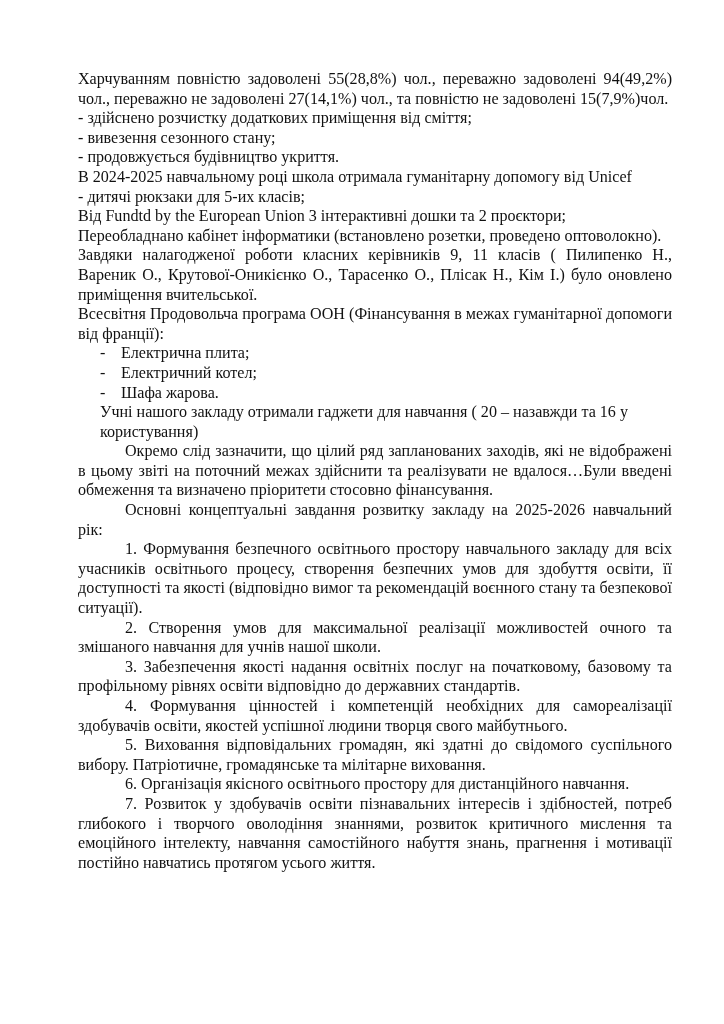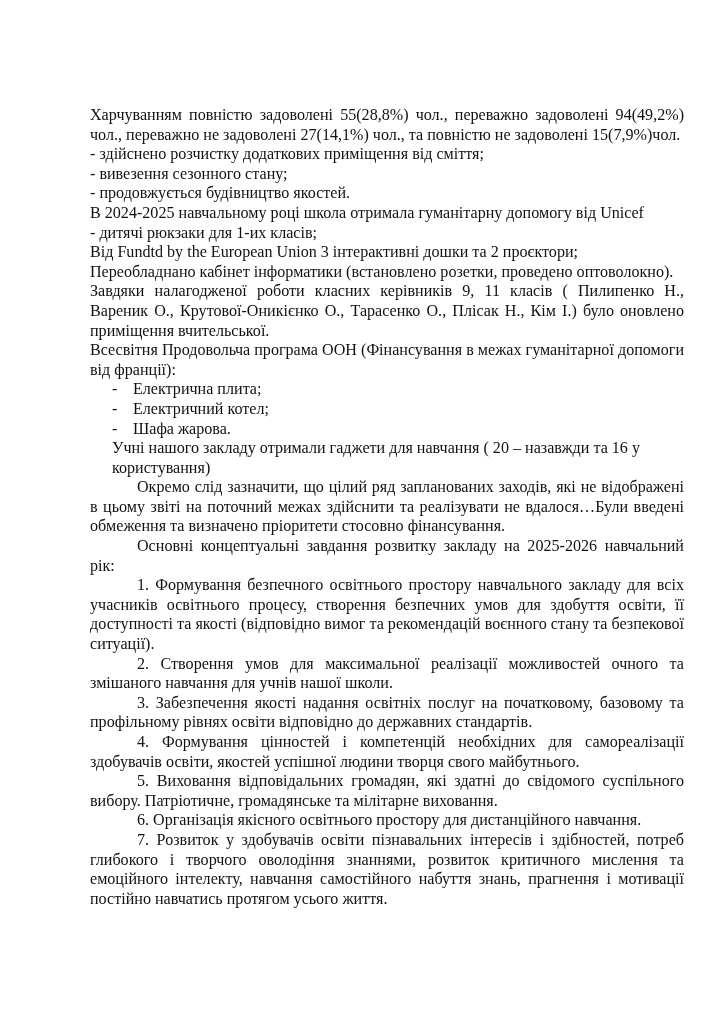--- a/index.html
+++ b/index.html
@@ -1,48 +1,47 @@
 <!DOCTYPE html>
 <html><head>
   <meta charset="utf-8">
   <style>
     html, body { margin: 0; padding: 0; background: #ffffff; }
     body { width: 724px; height: 1024px; position: relative; overflow: hidden; }
     .page {
       position: absolute;
-      left: 90px;
+      left: 78px;
       top: 69px;
       width: 594px;
       font-family: "Liberation Serif", serif;
       font-size: 16.1px;
       line-height: 19.6px;
       color: #111111;
-      margin-top: 36px;
     }
     .p { margin: 0; text-align: justify; }
     .p.left { text-align: left; }
     .indent { text-indent: 47px; }
     .bold { font-weight: normal; }
     .dash-list { margin: 0; padding: 0; list-style: none; }
     .dash-list li { position: relative; padding-left: 43px; }
     .dash-list li .dash { position: absolute; left: 22px; }
     .block-indent { padding-left: 22px; }
   </style>
 </head>
 <body>
 
 <div class="page">
   <p class="p">Харчуванням повністю задоволені 55(28,8%) чол., переважно задоволені 94(49,2%) чол., переважно не задоволені 27(14,1%) чол., та повністю не задоволені 15(7,9%)чол.</p>
 
   <p class="p left">- здійснено розчистку додаткових приміщення від сміття;</p>
   <p class="p left">- вивезення сезонного стану;</p>
-  <p class="p left">-  продовжується будівництво якостей.</p>
+  <p class="p left">-  продовжується будівництво укриття.</p>
 
   <p class="p left">В 2024-2025 навчальному році школа отримала гуманітарну допомогу від Unicef</p>
-  <p class="p left">- дитячі рюкзаки для 1-их класів;</p>
+  <p class="p left">- дитячі рюкзаки для 5-их класів;</p>
   <p class="p left">Від Fundtd by the European Union 3 інтерактивні дошки та 2 проєктори;</p>
 
   <p class="p">Переобладнано кабінет інформатики (встановлено розетки, проведено оптоволокно).</p>
   <p class="p">Завдяки налагодженої роботи класних керівників 9, 11 класів ( Пилипенко Н., Вареник О., Крутової-Оникієнко О., Тарасенко О., Плісак Н., Кім І.) було оновлено приміщення вчительської.</p>
   <p class="p">Всесвітня Продовольча програма ООН (Фінансування в межах гуманітарної допомоги від франції):</p>
 
   <ul class="dash-list">
     <li>
       <span class="dash">-</span>
       <span>Електрична плита;</span>

